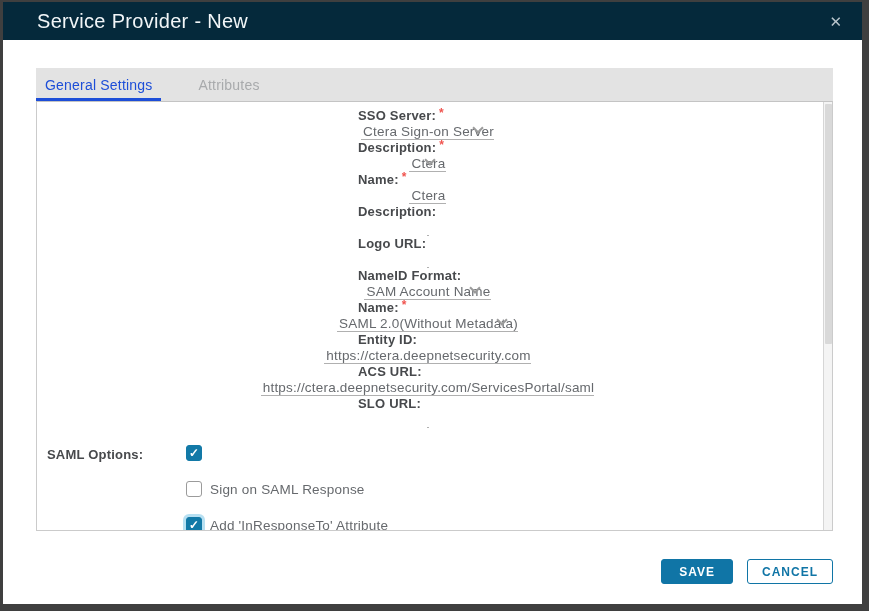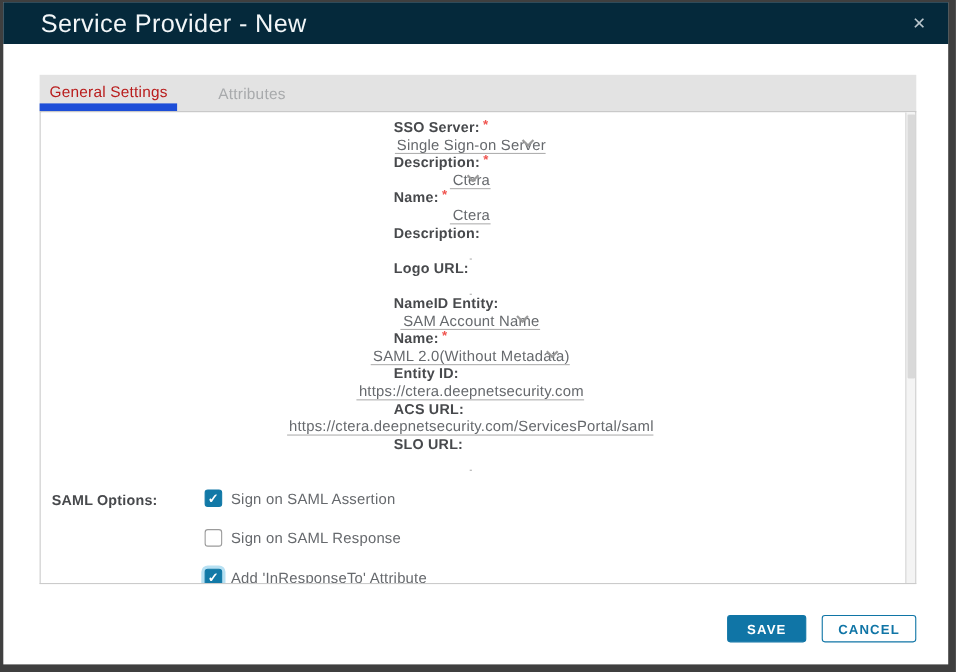--- a/index.html
+++ b/index.html
@@ -16,37 +16,37 @@
     background:#ffffff;
     display:flex; flex-direction:column;
   }
   
   .dlg-header {
     height:38px; background:#05293b; flex:0 0 auto;
     display:flex; align-items:center;
     padding:0 17px 0 34px; position:relative;
   }
   .dlg-title {
-    color:#f2f6f8; font-size:23px; font-weight:400; letter-spacing:.3px;
+    color:#f2f6f8; font-size:20px; font-weight:400; letter-spacing:.3px;
   }
   .close-btn {
     margin-left:auto; color:#b9c5cc; font-size:15px; line-height:1;
     cursor:pointer; padding:3px;
   }
   
   .content { padding:28px 29px 0 33px; flex:1 1 auto; display:flex; flex-direction:column; }
   
   .tabbar {
     height:33px; background:#e3e3e3; display:flex; align-items:stretch; flex:0 0 auto;
   }
   .tab {
     display:flex; align-items:center; padding:0 9px; margin-right:28px;
     font-size:14px; letter-spacing:.2px; cursor:pointer; position:relative;
   }
-  .tab.active { color:#b91c1c; border-bottom:7px solid #1d4ed8; padding-top:3px; }
+  .tab.active { color:#1d4ed8; border-bottom:3px solid #1d4ed8; padding-top:3px; }
   .tab.inactive { color:#a8aaac; }
   
   .formbox {
     height:430px; border:1px solid #cbcbcb; border-top-color:#c4c4c4;
     position:relative; background:#fff; overflow:hidden; flex:0 0 auto;
     padding:6px 24px 0 10px;
   }
   .row { height:32px; display:flex; align-items:center;flex-direction:column; }
   .flabel {
     width:139px; flex:0 0 auto; font-size:13px; font-weight:bold;
@@ -121,21 +121,21 @@
     <div class="tabbar">
       <div class="tab active">General Settings</div>
       <div class="tab inactive">Attributes</div>
     </div>
 
     <div class="formbox">
 
       <div class="row">
         <span class="flabel"><span>SSO Server:</span><span class="req">*</span></span>
         <div class="fvalue">
-          <span class="val">Single Sign-on Server</span>
+          <span class="val">Ctera Sign-on Server</span>
           <span class="chev"></span>
         </div>
       </div>
 
       <div class="row">
         <span class="flabel"><span>Description:</span><span class="req">*</span></span>
         <div class="fvalue">
           <span class="val">Ctera</span>
           <span class="chev"></span>
         </div>
@@ -159,21 +159,21 @@
 
       <div class="row">
         <span class="flabel"><span>Logo URL:</span></span>
         <div class="fvalue">
           <span class="val"></span>
 
         </div>
       </div>
 
       <div class="row">
-        <span class="flabel"><span>NameID Entity:</span></span>
+        <span class="flabel"><span>NameID Format:</span></span>
         <div class="fvalue">
           <span class="val">SAM Account Name</span>
           <span class="chev"></span>
         </div>
       </div>
 
       <div class="row">
         <span class="flabel"><span>Name:</span><span class="req">*</span></span>
         <div class="fvalue">
           <span class="val">SAML 2.0(Without Metadata)</span>
@@ -206,21 +206,20 @@
       </div>
 
       <div class="opt-group">
         <span class="opt-label">SAML Options:</span>
         <div class="cb-col">
 
           <div class="cb-row">
             <span class="cb checked">
                 <span class="check">✓</span>
               </span>
-            <span class="cb-label">Sign on SAML Assertion</span>
           </div>
 
           <div class="cb-row">
             <span class="cb"></span>
             <span class="cb-label">Sign on SAML Response</span>
           </div>
 
           <div class="cb-row">
             <span class="cb checked focused">
                 <span class="check">✓</span>

